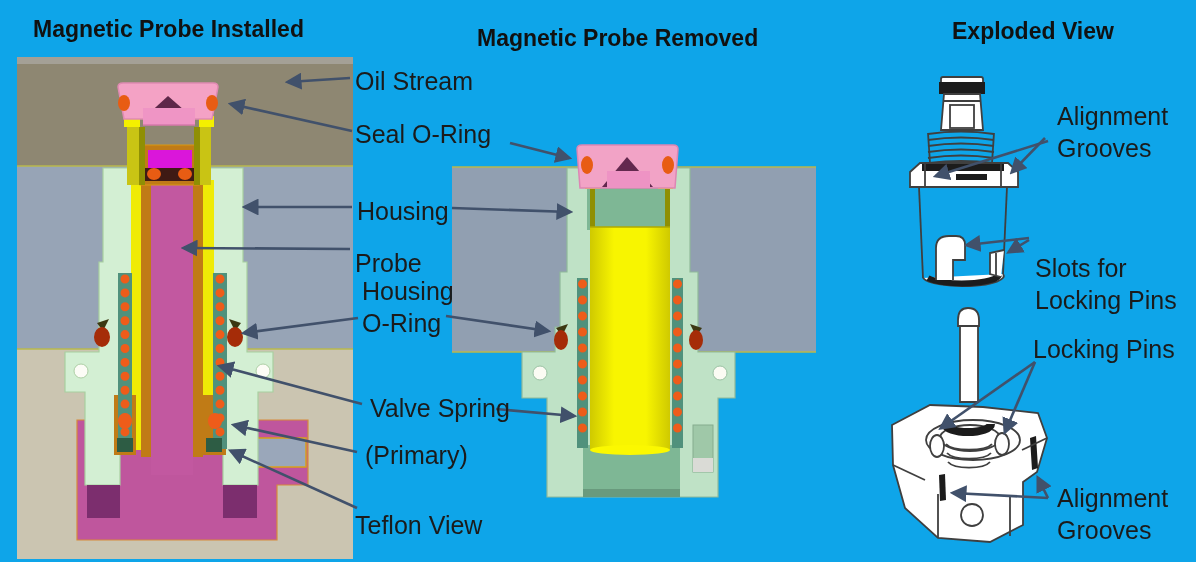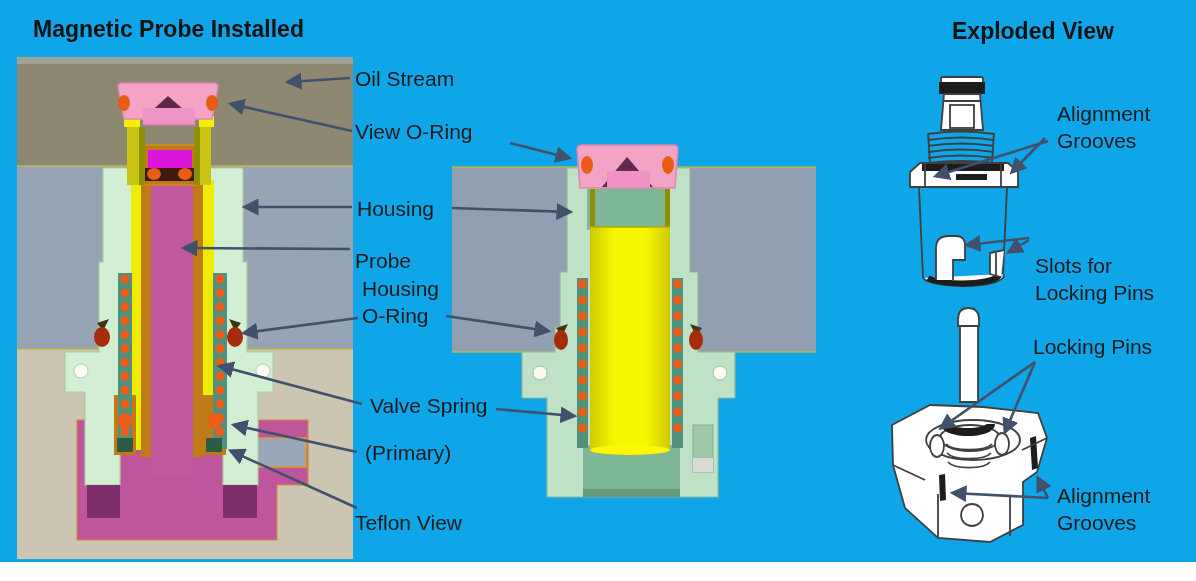--- a/index.html
+++ b/index.html
@@ -1,28 +1,29 @@
 <!DOCTYPE html>
 <html><head>
 <meta charset="utf-8">
 <style>
   html,body{margin:0;padding:0;background:#fff;}
   .stage{position:relative;width:1196px;height:562px;background:#0ea5e9;
          font-family:"Liberation Sans", sans-serif;overflow:hidden;}
   .title{position:absolute;font-weight:bold;font-size:23px;color:#111;white-space:nowrap;}
-  .lbl{position:absolute;font-size:21px;color:#1b1b1b;line-height:1.27;white-space:nowrap;}
+  .lbl{position:absolute;font-size:25px;color:#1b1b1b;line-height:1.27;white-space:nowrap;}
   .panel-svg{position:absolute;}
   .overlay{position:absolute;left:0;top:0;pointer-events:none;}
 </style>
 </head>
 <body>
 
 <div class="stage">
 
   <div class="title" style="left:33px;top:16px;">Magnetic Probe Installed</div>
+  <div class="title" style="left:477px;top:25px;">Magnetic Probe Removed</div>
   <div class="title" style="left:908px;top:18px;margin-left:44px;">Exploded View</div>
 
   <svg class="panel-svg" style="left:17px;top:57px;" width="336" height="502" viewBox="0 0 336 502">
     <g>
       <rect x="0" y="0" width="336" height="109" fill="#8e8772"></rect>
       <rect x="0" y="0" width="336" height="7" fill="#a4a096"></rect>
       <rect x="0" y="109" width="336" height="183" fill="#97a4b6"></rect>
       <rect x="0" y="292" width="336" height="210" fill="#cbc5b1"></rect>
       <line x1="0" y1="109" x2="336" y2="109" stroke="#b8b84c" stroke-width="1.5"></line>
       <line x1="0" y1="292" x2="336" y2="292" stroke="#b8b84c" stroke-width="1.5"></line>
@@ -221,21 +222,21 @@
       <line x1="1029" y1="238" x2="967" y2="245" marker-end="url(#ah)"></line>
       <line x1="1029" y1="240" x2="1009" y2="252" marker-end="url(#ah)"></line>
       <line x1="1035" y1="362" x2="941" y2="428" marker-end="url(#ah)"></line>
       <line x1="1035" y1="362" x2="1005" y2="432" marker-end="url(#ah)"></line>
       <line x1="1048" y1="498" x2="953" y2="493" marker-end="url(#ah)"></line>
       <line x1="1048" y1="498" x2="1038" y2="478" marker-end="url(#ah)"></line>
     </g>
   </svg>
 
   <div class="lbl" style="left:355px;top:66px;">Oil Stream</div>
-  <div class="lbl" style="left:355px;top:119px;">View O-Ring</div>
+  <div class="lbl" style="left:355px;top:119px;">Seal O-Ring</div>
   <div class="lbl" style="left:357px;top:196px;">Housing</div>
   <div class="lbl" style="left:355px;top:248px;">Probe</div>
   <div class="lbl" style="left:362px;top:276px;">
     <div>Housing</div>
     <div>O-Ring</div>
   </div>
   <div class="lbl" style="left:370px;top:393px;">Valve Spring</div>
   <div class="lbl" style="left:365px;top:440px;">
     <div>(Primary)</div>
   </div>

